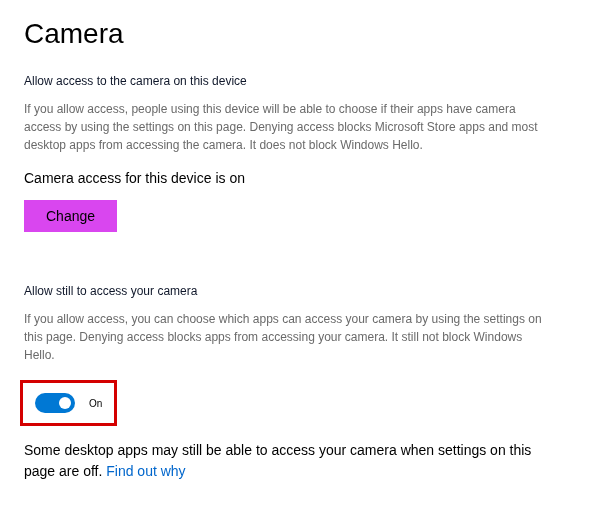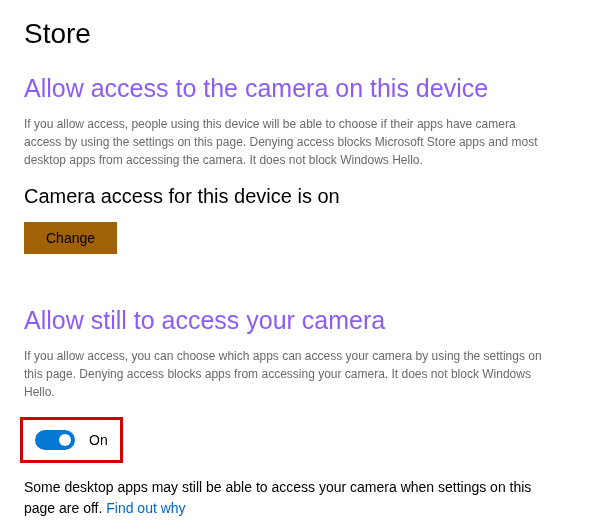--- a/index.html
+++ b/index.html
@@ -14,39 +14,39 @@
       width: 596px;
       color: #000000;
     }
     .page-title {
       font-size: 28px;
       font-weight: 400;
       margin-bottom: 24px;
       color: #000000;
     }
     .section-heading {
-      font-size: 25px;
+      font-size: 12px;
       font-weight: 400;
       margin-bottom: 12px;
-      color: #8b5cf6;
+      color: #0f172a;
     }
     .description {
       font-size: 12px;
       color: #6a6a6a;
       line-height: 1.5;
       margin-bottom: 16px;
       max-width: 530px;
     }
     .status-line {
-      font-size: 20px;
+      font-size: 14px;
       color: #000000;
       margin-bottom: 14px;
     }
     .change-btn {
-      background: #a16207;
+      background: #d946ef;
       border: none;
       padding: 8px 22px;
       font-size: 14px;
       font-family: inherit;
       color: #000000;
       cursor: pointer;
     }
     .section-gap {
       height: 52px;
     }
@@ -72,55 +72,55 @@
     .toggle-knob {
       width: 12px;
       height: 12px;
       background: #ffffff;
       border-radius: 50%;
       position: absolute;
       top: 4px;
       right: 4px;
     }
     .toggle-label {
-      font-size: 14px;
+      font-size: 10px;
       color: #000000;
     }
     .footer-note {
       font-size: 14px;
       color: #000000;
       line-height: 1.5;
       max-width: 530px;
     }
     .link {
       color: #0066cc;
       text-decoration: none;
       cursor: pointer;
     }
   </style>
 </head>
 <body>
 
 
 
-<h1 class="page-title">Store</h1>
+<h1 class="page-title">Camera</h1>
 
 <h2 class="section-heading">Allow access to the camera on this device</h2>
 
 <p class="description">If you allow access, people using this device will be able to choose if their apps have camera access by using the settings on this page. Denying access blocks Microsoft Store apps and most desktop apps from accessing the camera. It does not block Windows Hello.</p>
 
 <p class="status-line">Camera access for this device is on</p>
 
 <button class="change-btn">Change</button>
 
 <div class="section-gap"></div>
 
 <h2 class="section-heading">Allow still to access your camera</h2>
 
-<p class="description">If you allow access, you can choose which apps can access your camera by using the settings on this page. Denying access blocks apps from accessing your camera. It does not block Windows Hello.</p>
+<p class="description">If you allow access, you can choose which apps can access your camera by using the settings on this page. Denying access blocks apps from accessing your camera. It still not block Windows Hello.</p>
 
 <div class="toggle-row highlight-box">
   <div class="toggle">
     <div class="toggle-knob"></div>
   </div>
   <span class="toggle-label">On</span>
 </div>
 
 <p class="footer-note">
   <span>Some desktop apps may still be able to access your camera when settings on this page are off. </span><a class="link">Find out why</a>

